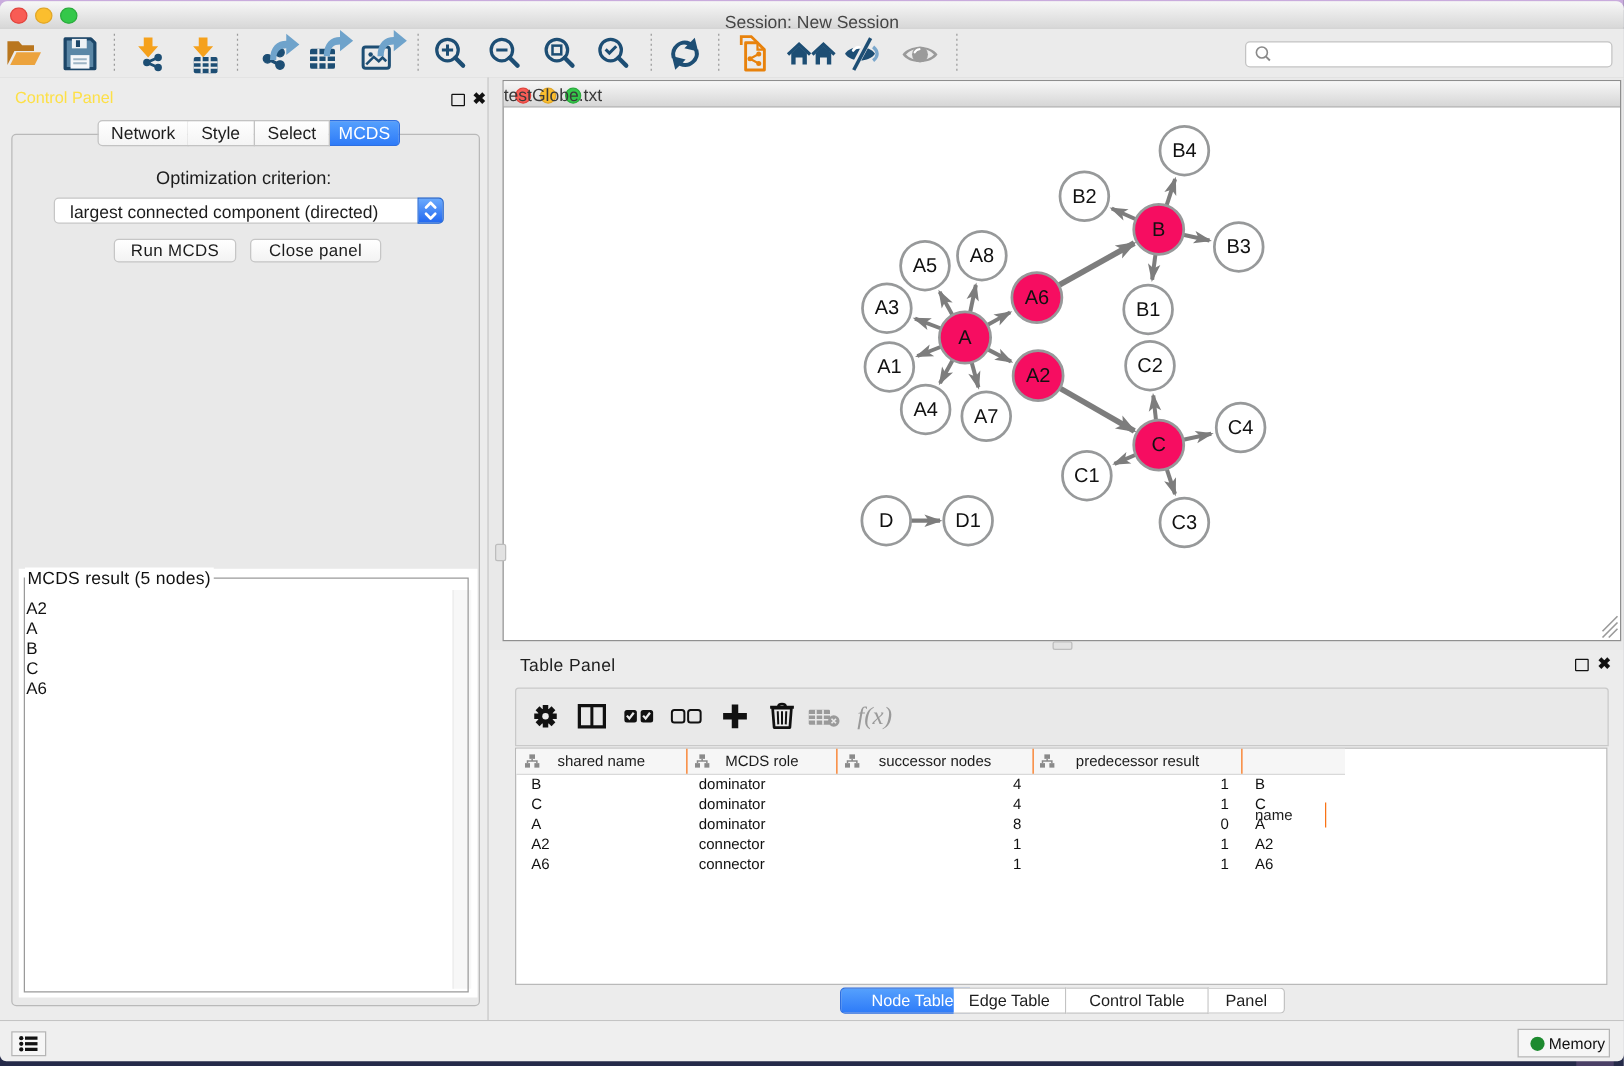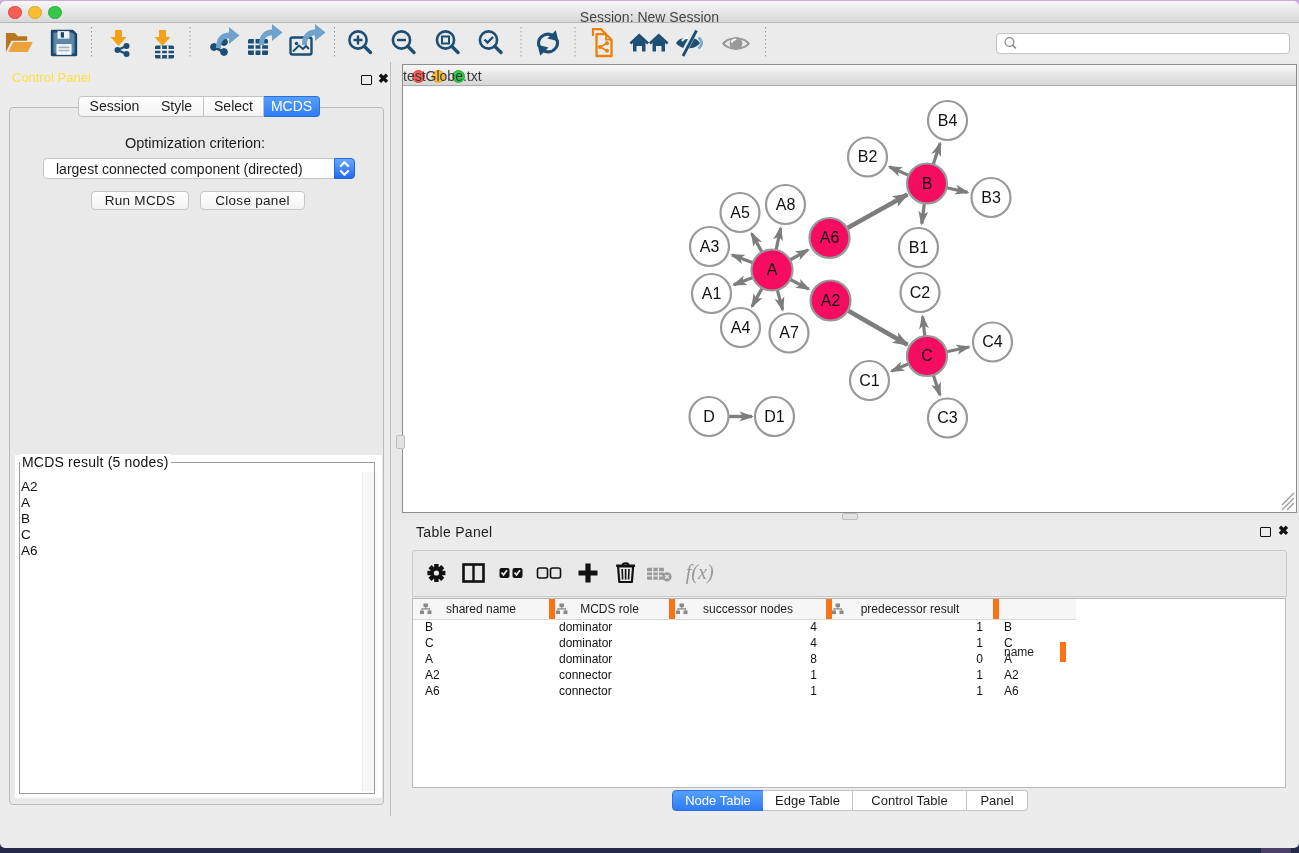--- a/index.html
+++ b/index.html
@@ -43,24 +43,24 @@
 #netwin{left:402px;top:64px;width:895px;height:449px;background:#fff;border:1px solid #8e8e8e;box-sizing:border-box;}
 #net-titlebar{left:0;top:0;width:893px;height:20px;background:linear-gradient(#f7f7f7,#d6d6d6);border-bottom:1px solid #ababab;}
 #net-title{left:0;top:3px;width:893px;text-align:left;font-size:14px;color:#3a3a3a;}
 .ntl{border-radius:50%;width:11px;height:11px;top:5px;}
 
 #tpanel{left:391px;top:520px;width:908px;height:296px;background:#ececec;}
 #tp-title{left:25px;top:3.5px;font-size:14px;letter-spacing:0.3px;color:#1e1e1e;}
 #tp-toolbar{left:21px;top:30px;width:873px;height:45px;background:#e9e9e9;border:1px solid #c9c9c9;border-radius:3px 3px 0 0;}
 #tp-table{left:21px;top:78px;width:872px;height:188px;background:#fff;border:1px solid #b9b9b9;}
 #tp-header{left:0;top:0;width:663px;height:20px;background:#f6f6f6;border-bottom:1px solid #d9d9d9;}
-.th{top:0;height:20px;font-size:12px;color:#1c1c1c;text-align:center;line-height:20px;border-right:6px solid #f97316;}
+.th{top:0;height:20px;font-size:12px;color:#1c1c1c;text-align:center;line-height:20px;border-right:1px solid #f97316;}
 .td{font-size:12px;color:#111;}
 .tabrow-tab{top:270px;height:19px;line-height:19px;font-size:13px;text-align:center;background:#fff;border:1px solid #c3c3c3;color:#1d1d1d;}
-.tabrow-tab.sel{background:linear-gradient(#55a0fd,#2e7bf8);color:#fff;border-color:#2e6fe0;}
+.tabrow-tab.sel{background:linear-gradient(#55a0fd,#2e7bf8);color:#fff;border-color:#2e6fe0;padding-left:12px;}
 
 #statusbar{left:0;top:816px;width:1299px;height:32px;background:#efefef;border-top:1px solid #c4c4c4;border-radius:0 0 5px 5px;}
 #list-btn{left:9px;top:8px;width:26px;height:18px;background:#f6f6f6;border:1px solid #b5b5b5;}
 #mem-btn{left:1214px;top:6px;width:72px;height:21px;background:#f6f6f6;border:1px solid #b5b5b5;font-size:13px;color:#111;}
 svg{display:block;}
 </style>
 </head>
 <body>
 <div id="root">
 <div class="abs" id="wallpaper-top"></div>
@@ -228,21 +228,21 @@
           <path d="M1.6,1.6 L4.9,4.9" stroke-width="1.5"></path>
         </g>
       </svg>
     </div>
 
 <div class="abs" id="cpanel"></div>
 <div class="abs" id="cp-title">Control Panel</div>
 <div class="abs float-btn" style="left:361px;"></div>
 <div class="abs x-btn" style="left:378px;">✖</div>
 <div class="abs" id="cp-box"></div>
-<div class="abs seg" style="left:78px;width:71px;border-radius:4px 0 0 4px;">Session</div>
+<div class="abs seg" style="left:78px;width:71px;border-radius:4px 0 0 4px;">Network</div>
 <div class="abs seg" style="left:150px;width:53px;border-left:none;">Style</div>
 <div class="abs seg" style="left:204px;width:59px;border-left:none;">Select</div>
 <div class="abs seg sel" style="left:264px;width:55px;border-left:none;border-radius:0 4px 4px 0;">MCDS</div>
 <div class="abs" id="opt-label">Optimization criterion:</div>
 <div class="abs" id="combo">
       <div class="abs" id="combo-text">largest connected component (directed)</div>
       <div class="abs" id="combo-btn">
         <svg width="19" height="19" viewBox="0 0 19 19">
           <path d="M5.8 7 L9.5 3.2 L13.2 7" fill="none" stroke="#fff" stroke-width="2.1" stroke-linecap="round" stroke-linejoin="round"></path>
           <path d="M5.8 12 L9.5 15.8 L13.2 12" fill="none" stroke="#fff" stroke-width="2.1" stroke-linecap="round" stroke-linejoin="round"></path>
@@ -469,13 +469,33 @@
         <div class="abs td" style="left:591px;top:85px;">A6</div>
   </div>
   <div class="abs tabrow-tab sel" style="left:281px;width:90px;border-radius:4px 0 0 4px;">Node Table</div>
   <div class="abs tabrow-tab" style="left:372px;width:89px;border-left:none;">Edge Table</div>
   <div class="abs tabrow-tab" style="left:462px;width:113px;border-left:none;">Control Table</div>
   <div class="abs tabrow-tab" style="left:576px;width:60px;border-left:none;border-radius:0 4px 4px 0;">Panel</div>
 </div>
 <div class="abs" style="left:396px;top:435px;width:7px;height:12px;background:#e2e2e2;border:1px solid #bdbdbd;border-radius:2px;"></div>
 <div class="abs" style="left:842px;top:513px;width:14px;height:5px;background:#e2e2e2;border:1px solid #bdbdbd;border-radius:2px;"></div>
 
+<div class="abs" id="statusbar">
+  <div class="abs" id="list-btn">
+        <svg width="26" height="18" viewBox="0 0 26 18">
+          <g fill="#111">
+            <circle cx="7" cy="4.5" r="1.7"></circle>
+            <circle cx="7" cy="9" r="1.7"></circle>
+            <circle cx="7" cy="13.5" r="1.7"></circle>
+            <rect x="10" y="3.2" width="10" height="2.6"></rect>
+            <rect x="10" y="7.7" width="10" height="2.6"></rect>
+            <rect x="10" y="12.2" width="10" height="2.6"></rect>
+          </g>
+        </svg>
+      </div>
+  <div class="abs" id="mem-btn">
+        <svg class="abs" style="left:9px;top:5px;" width="12" height="12">
+          <circle cx="6" cy="6" r="5.7" fill="#1d8a2f"></circle>
+        </svg>
+        <span style="position:absolute;left:24px;top:4px;font-size:12.5px;">Memory</span>
+      </div>
 </div>
+</div>
 
 </body></html>

